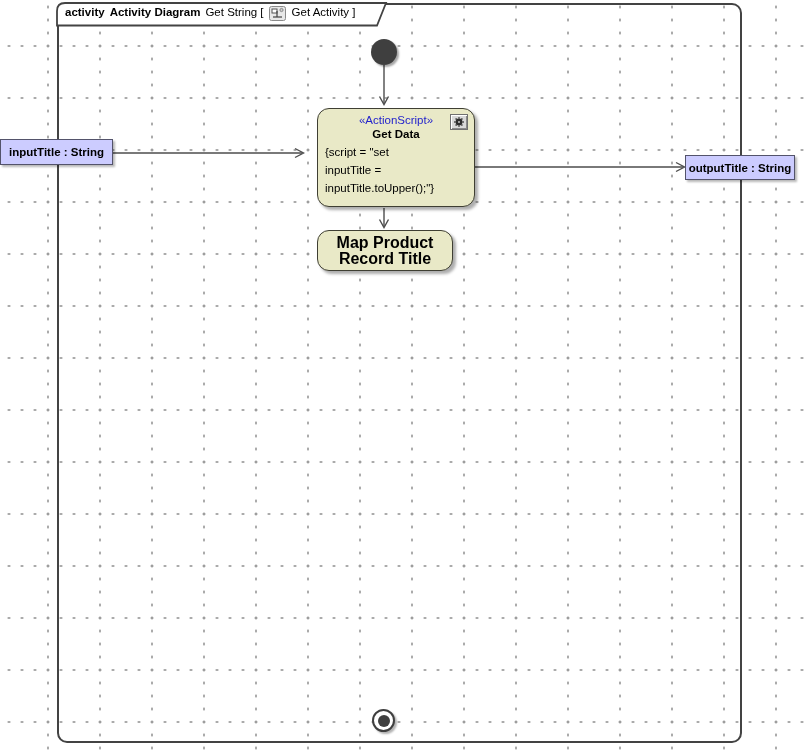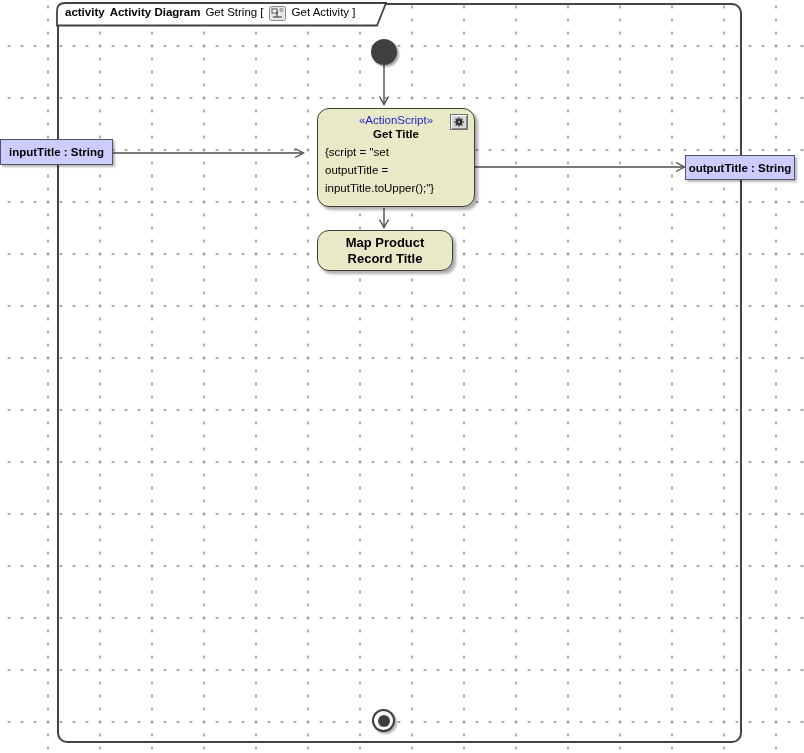--- a/index.html
+++ b/index.html
@@ -40,21 +40,21 @@
   .action-script{margin-top:3px;padding:0 7px;line-height:18px;}
   .corner-btn{
     position:absolute;top:5px;right:6px;width:18px;height:16px;
     background:#D9D9D9;border:1px solid #707070;box-sizing:border-box;
     box-shadow:inset 1px 1px 0 #ffffff, inset -1px -1px 0 #8a8a8a;
     display:flex;align-items:center;justify-content:center;
   }
   .map-node{
     left:317px;top:230px;width:136px;height:41px;
     display:flex;flex-direction:column;justify-content:center;
-    text-align:center;font-weight:bold;font-size:13px;line-height:15.5px;
+    text-align:center;font-weight:bold;font-size:16px;line-height:15.5px;
   }
   .param{
     position:absolute;box-sizing:border-box;
     background:var(--param-fill);
     border:1.4px solid var(--param-border);
     display:flex;align-items:center;justify-content:center;
     font-weight:bold;font-size:11.5px;white-space:nowrap;
     box-shadow:2px 2px 2px rgba(0,0,0,0.28);
   }
   .param-input{left:0;top:139px;width:113px;height:26px;}
@@ -114,24 +114,24 @@
     <g>
       <path class="edge" d="M384,208 L384,226"></path>
       <path class="edge" d="M379.5,219.5 L384,227.5 L388.5,219.5"></path>
     </g>
   </svg>
 
   <div class="initial-node"></div>
 
   <div class="node action-node">
     <div class="action-stereotype">«ActionScript»</div>
-    <div class="action-name">Get Title</div>
+    <div class="action-name">Get Data</div>
     <div class="action-script">
       <div>{script = "set</div>
-      <div>outputTitle =</div>
+      <div>inputTitle =</div>
       <div>inputTitle.toUpper();"}</div>
     </div>
     <div class="corner-btn">
       <svg width="14" height="12">
         <circle cx="7" cy="6" r="3.4" fill="#2E2E2E"></circle>
         <g stroke="#2E2E2E" stroke-width="1.4">
           <line x1="7" y1="1.2" x2="7" y2="2.6"></line>
           <line x1="7" y1="9.4" x2="7" y2="10.8"></line>
           <line x1="2.2" y1="6" x2="3.6" y2="6"></line>
           <line x1="10.4" y1="6" x2="11.8" y2="6"></line>

